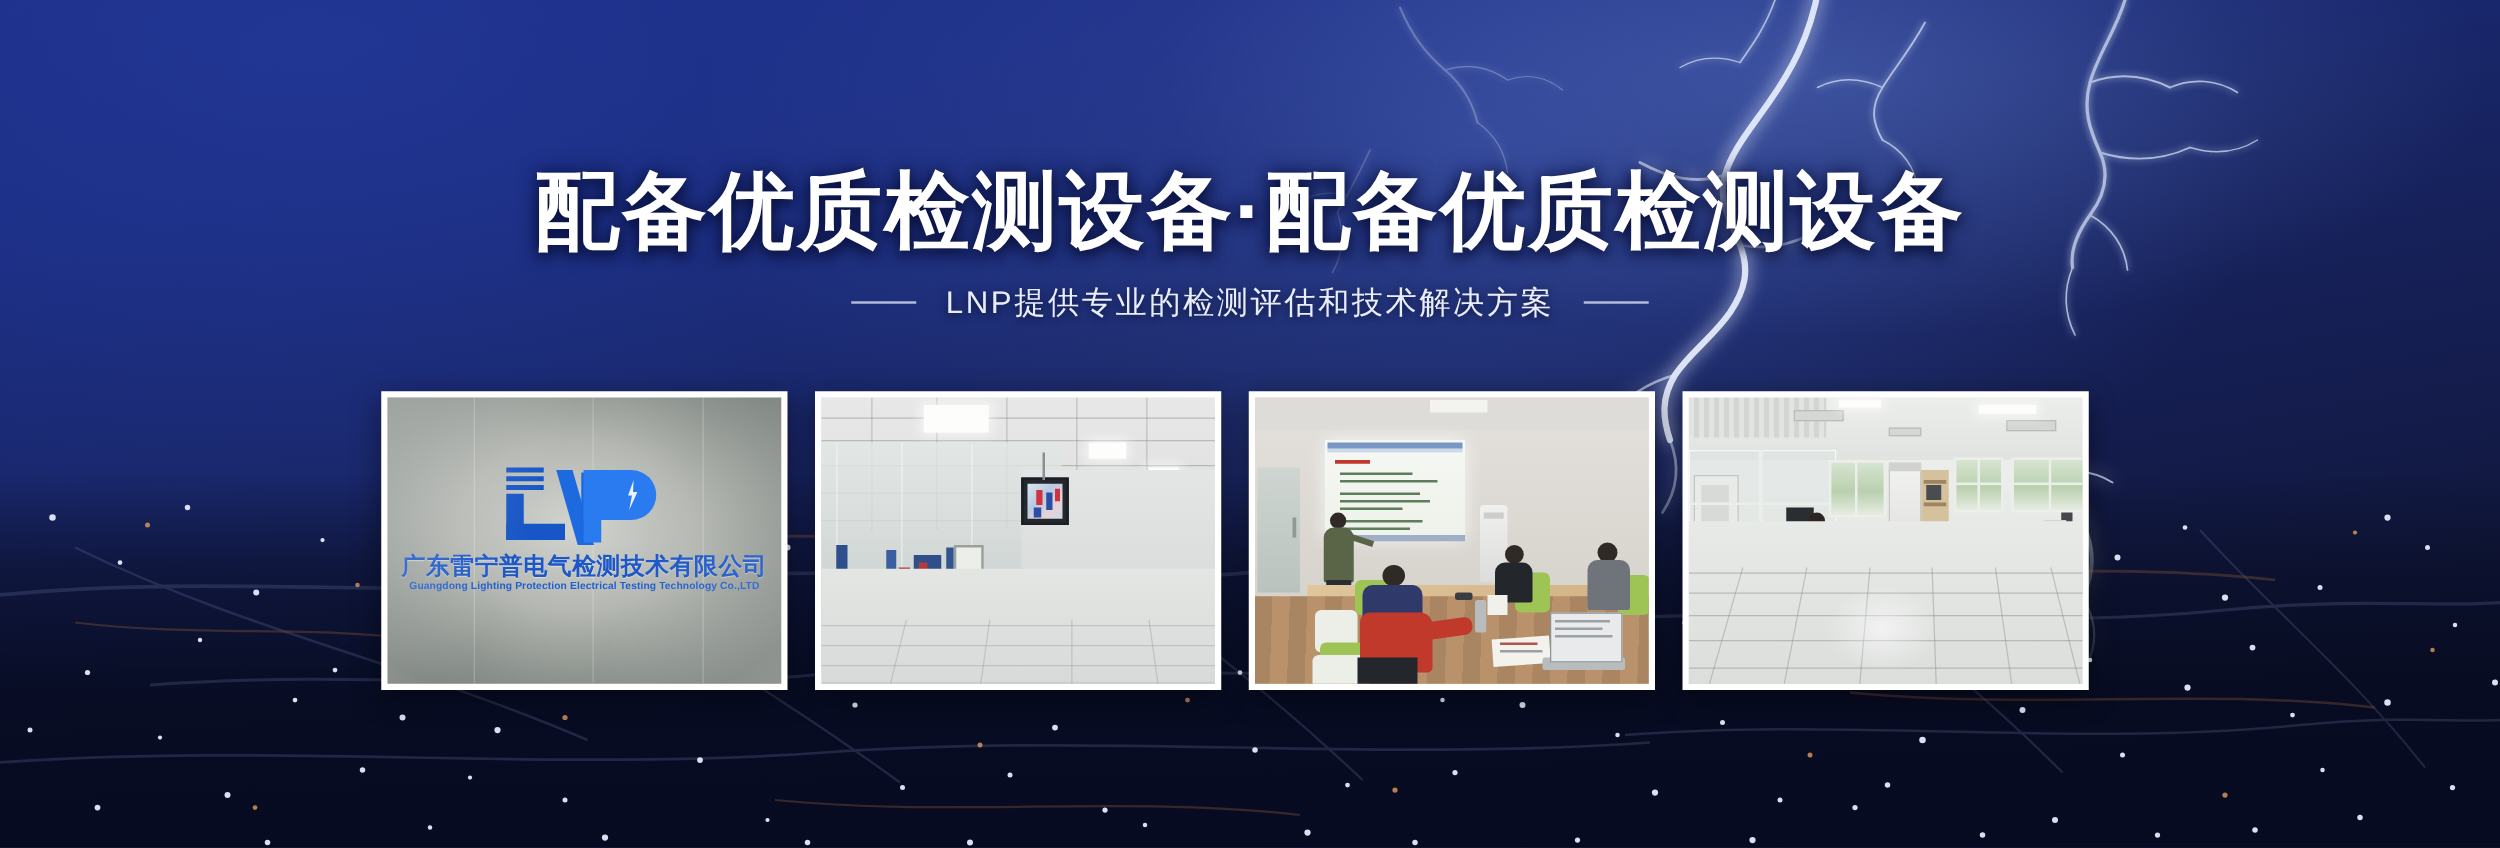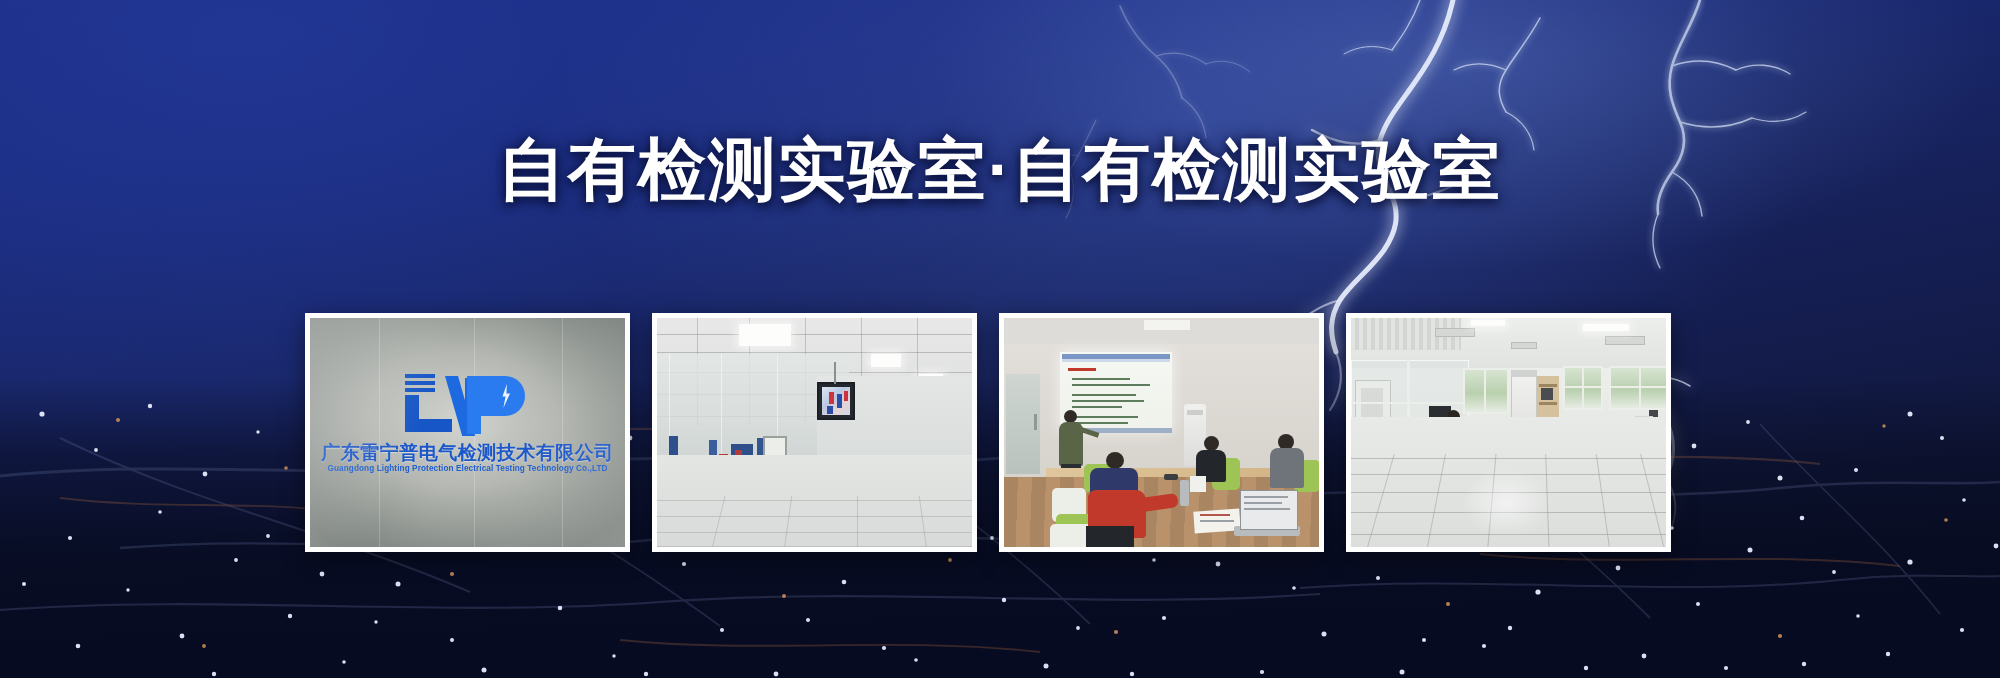--- a/index.html
+++ b/index.html
@@ -409,22 +409,27 @@
         <circle cx="1946" cy="142" r="1.8"></circle>
       <circle cx="204" cy="268" r="1.9"></circle>
         <circle cx="540" cy="128" r="1.7"></circle>
         <circle cx="876" cy="40" r="2"></circle>
       <circle cx="1212" cy="136" r="1.8"></circle>
         <circle cx="1548" cy="166" r="1.9"></circle>
         <circle cx="1884" cy="48" r="1.7"></circle>
     </g>
   </svg>
 
-  <div class="headline">自有检测实验室·自有检测实验室</div>
-
+  <div class="headline">配备优质检测设备·配备优质检测设备</div>
+
+  <div class="subwrap">
+    <span class="dash"></span>
+    <span class="subtitle">LNP提供专业的检测评估和技术解决方案</span>
+    <span class="dash"></span>
+  </div>
 
   <div class="strip">
 
     <div class="panel">
       <div class="photo p1">
         <div class="seam" style="left:22%"></div>
         <div class="seam" style="left:52%"></div>
         <div class="seam" style="left:80%"></div>
 
         <div class="logo">

